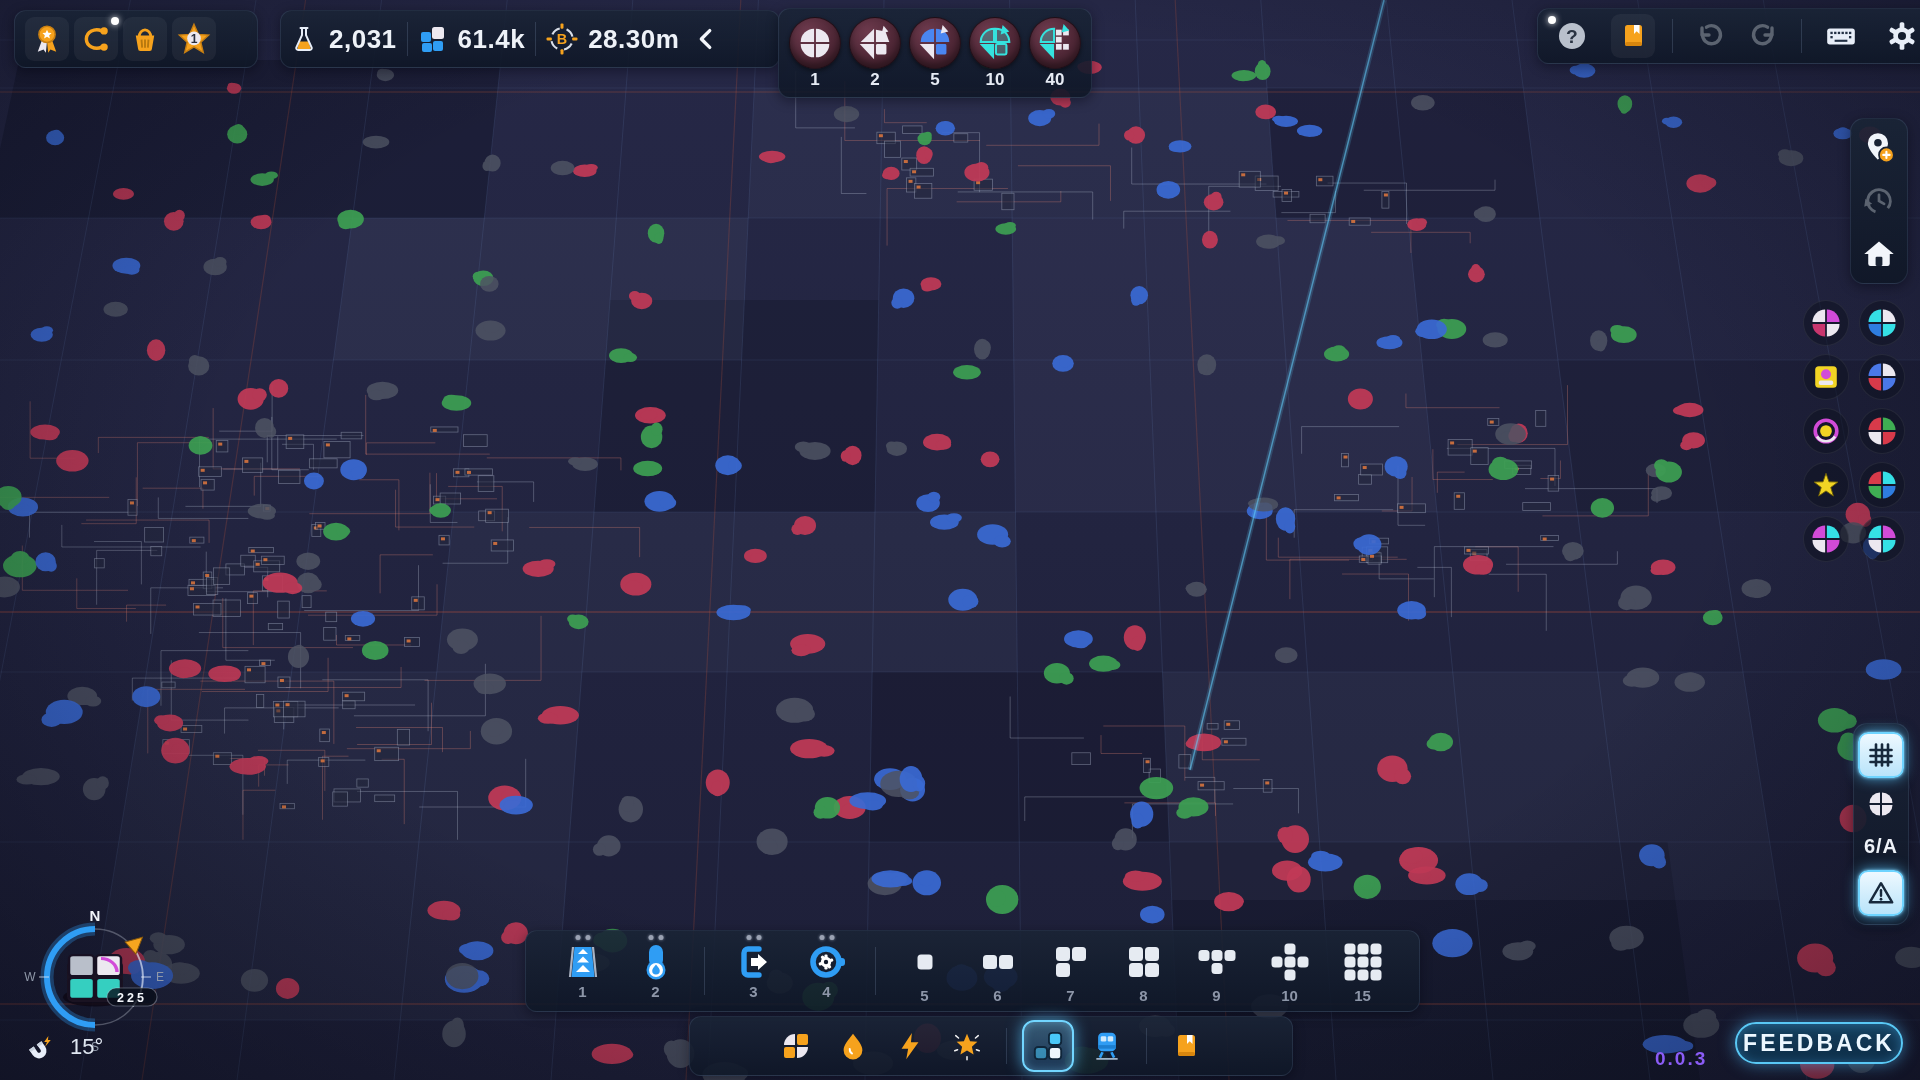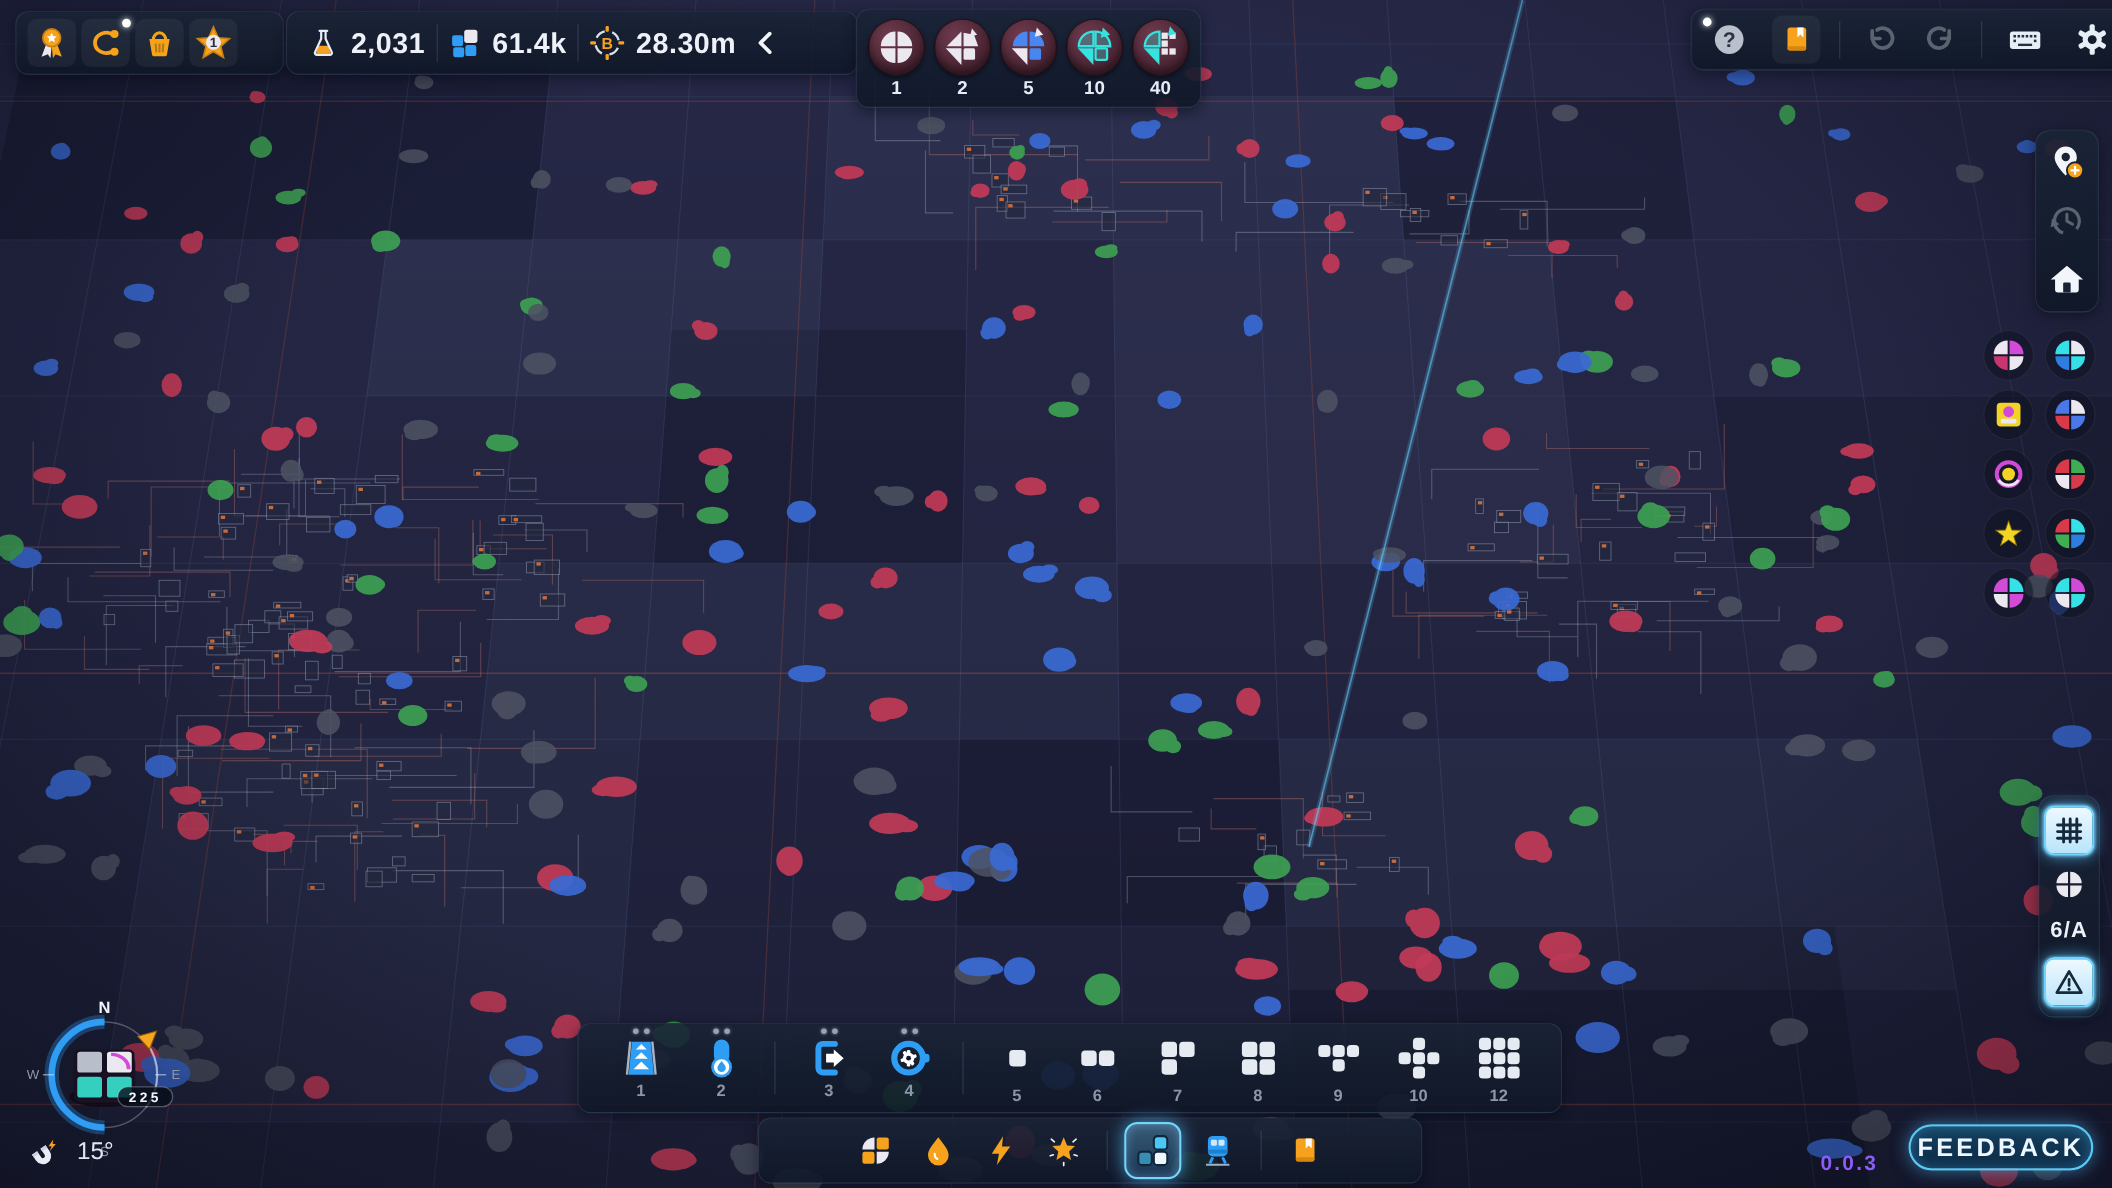--- a/index.html
+++ b/index.html
@@ -1464,21 +1464,21 @@
     <div class="sqbtn">
       <svg width="34" height="34" viewBox="0 0 28 28">
         <path d="M14,2 L17.6,10.2 26,10.8 19.6,16.6 21.6,25 14,20.4 6.4,25 8.4,16.6 2,10.8 10.4,10.2 Z" fill="#f6a21d" stroke="#c87f12" stroke-width="1.2"></path>
         <circle cx="14" cy="13.5" r="5.6" fill="#ece8f0"></circle>
         <text x="14" y="17.2" text-anchor="middle" font-size="10" font-weight="bold" fill="#2a2f3d">1</text>
       </svg>
     </div>
     <div class="notifdot" style="left:96px;top:6px;"></div>
   </div>
 
-  <div class="panel" style="left:260px;top:10px;width:482px;height:56px;padding:0 18px;gap:10px;">
+  <div class="panel" style="left:280px;top:10px;width:482px;height:56px;padding:0 8px;gap:10px;">
     <svg width="30" height="30" viewBox="0 0 30 30">
       <path d="M10.5,17.5 h9 L21.5,24 a1.6,1.6 0 0 1 -1.6,2 H10.1 A1.6,1.6 0 0 1 8.5,24 Z" fill="#f6a21d"></path>
       <path d="M11.5,4 h7 M13,4 v7.2 L7.3,23.6 a1.9,1.9 0 0 0 1.8,2.4 h11.8 a1.9,1.9 0 0 0 1.8,-2.4 L17,11.2 V4" fill="none" stroke="#e8eef8" stroke-width="2" stroke-linecap="round" stroke-linejoin="round"></path>
     </svg>
     <span class="resval">2,031</span>
     <div class="vdiv"></div>
     <svg width="30" height="30" viewBox="0 0 30 30">
       <rect x="14" y="3" width="12" height="12" rx="2.5" fill="#ece8f0"></rect>
       <rect x="3" y="8" width="10" height="10" rx="2" fill="#2f9df4"></rect>
       <rect x="4" y="19" width="10" height="9" rx="2" fill="#2f9df4"></rect>
@@ -1878,21 +1878,21 @@
             <rect x="1.5" y="1.5" width="11" height="11" rx="3.5" fill="#e6ebf2"></rect>
             <rect x="14.5" y="1.5" width="11" height="11" rx="3.5" fill="#e6ebf2"></rect>
             <rect x="27.5" y="1.5" width="11" height="11" rx="3.5" fill="#e6ebf2"></rect>
             <rect x="1.5" y="14.5" width="11" height="11" rx="3.5" fill="#e6ebf2"></rect>
             <rect x="14.5" y="14.5" width="11" height="11" rx="3.5" fill="#e6ebf2"></rect>
             <rect x="27.5" y="14.5" width="11" height="11" rx="3.5" fill="#e6ebf2"></rect>
             <rect x="1.5" y="27.5" width="11" height="11" rx="3.5" fill="#e6ebf2"></rect>
             <rect x="14.5" y="27.5" width="11" height="11" rx="3.5" fill="#e6ebf2"></rect>
             <rect x="27.5" y="27.5" width="11" height="11" rx="3.5" fill="#e6ebf2"></rect>
           </svg></div>
-      <span class="slotnum">12</span>
+      <span class="slotnum">15</span>
     </div>
   </div>
 
   <div class="panel" id="catbar">
     <div class="tab">
       <svg width="30" height="30" viewBox="0 0 30 30">
         <path d="M14,14 V3 A11,11 0 0 0 3,14 Z" fill="#ece8f0"></path>
         <rect x="16" y="3" width="11" height="11" rx="2" fill="#f6a21d"></rect>
         <rect x="3" y="16" width="11" height="11" rx="2" fill="#f6a21d"></rect>
         <path d="M16,16 h11 a11,11 0 0 1 -11,11 Z" fill="#ece8f0"></path>

